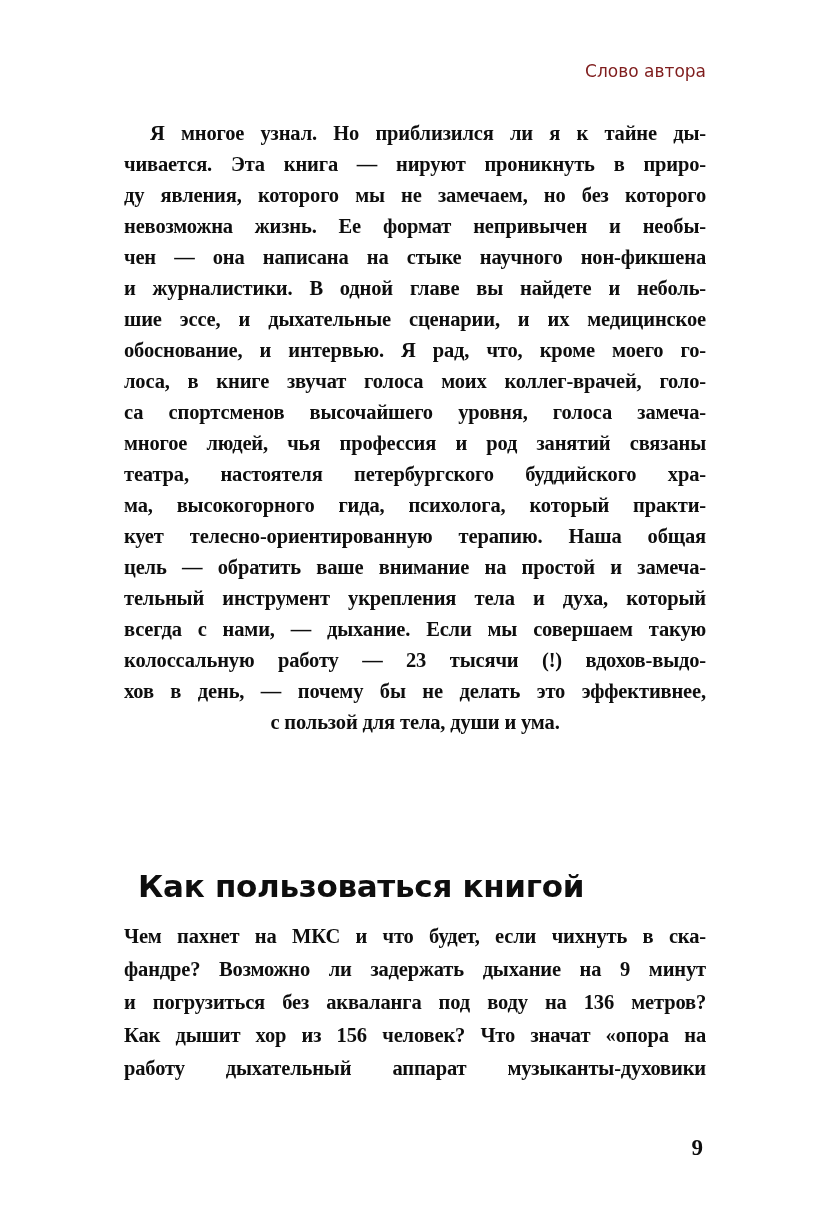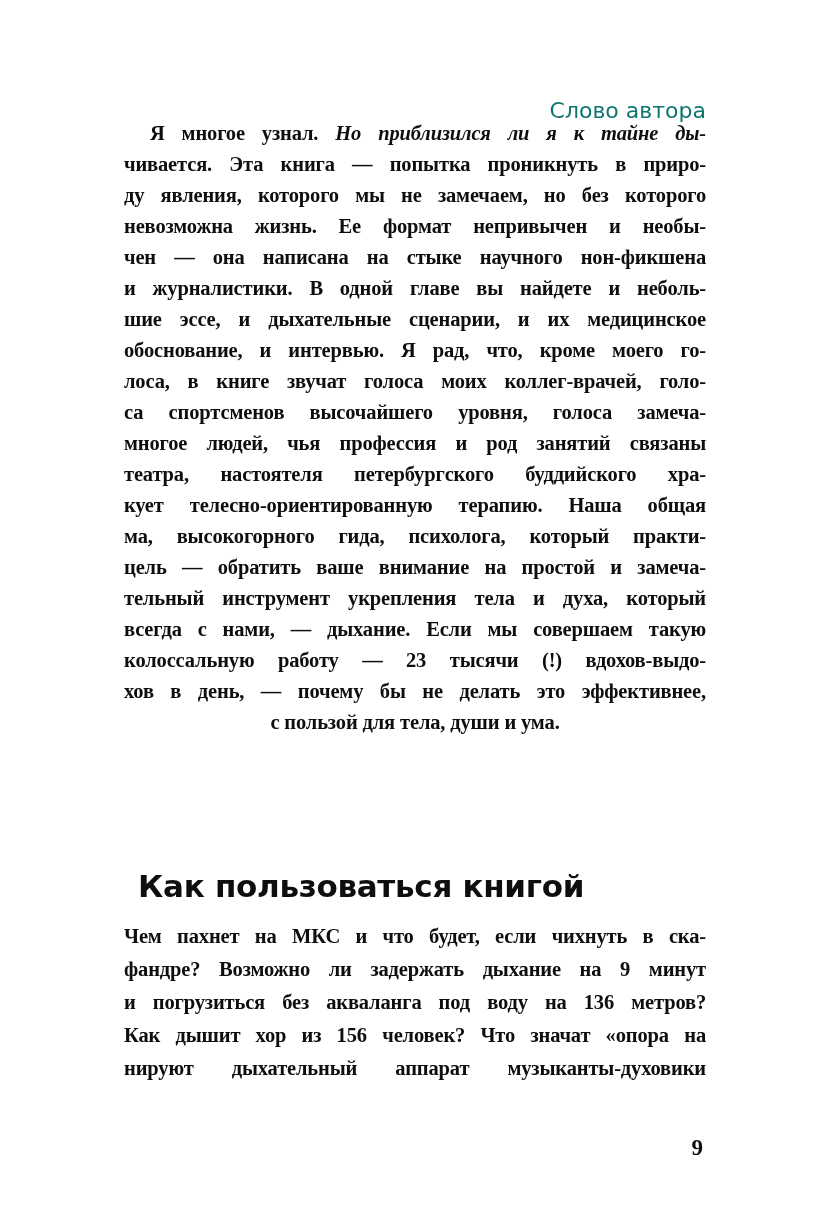--- a/index.html
+++ b/index.html
@@ -14,24 +14,23 @@
     margin: 0 auto;
     background: #ffffff;
     overflow: hidden;
   }
   .running-header {
     position: absolute;
     top: 60px;
     right: 121px;
     font-family: "DejaVu Sans", "Liberation Sans", sans-serif;
     font-weight: 400;
-    font-size: 22px;
+    font-size: 17px;
     line-height: 22px;
-    color: #0f766e;
-    margin-top: 40px;
+    color: #7f1d1d;
   }
   .para {
     position: absolute;
     left: 124px;
     width: 582px;
     font-family: "Liberation Serif", serif;
     font-weight: 600;
     font-size: 20.5px;
     color: #0e0e0e;
     letter-spacing: -0.15px;
@@ -49,21 +48,20 @@
     white-space: normal;
   }
   .line.just {
     text-align: justify;
     text-align-last: justify;
   }
   .line.ind {
     text-indent: 26px;
   }
   .it {
-    font-style: italic;
     margin-top: 45px;
   }
   .section-heading {
     position: absolute;
     left: 122px;
     top: 851px;
     margin: 16px;
     font-family: "DejaVu Sans", "Liberation Sans", sans-serif;
     font-weight: 600;
     font-size: 31px;
@@ -84,46 +82,46 @@
 </style>
 </head>
 <body>
 
 <div class="page">
 
   <div class="running-header">Слово автора</div>
 
   <div class="para para-foreword">
       <div class="line just ind"><span>Я многое узнал. </span><span class="it">Но приблизился ли я к тайне ды-</span></div>
-      <div class="line just"><span>чивается. Эта книга — попытка проникнуть в приро-</span></div>
+      <div class="line just"><span>чивается. Эта книга — нируют проникнуть в приро-</span></div>
       <div class="line just"><span>ду явления, которого мы не замечаем, но без которого</span></div>
       <div class="line just"><span>невозможна жизнь. Ее формат непривычен и необы-</span></div>
       <div class="line just"><span>чен — она написана на стыке научного нон-фикшена</span></div>
       <div class="line just"><span>и журналистики. В одной главе вы найдете и неболь-</span></div>
       <div class="line just"><span>шие эссе, и дыхательные сценарии, и их медицинское</span></div>
       <div class="line just"><span>обоснование, и интервью. Я рад, что, кроме моего го-</span></div>
       <div class="line just"><span>лоса, в книге звучат голоса моих коллег-врачей, голо-</span></div>
       <div class="line just"><span>са спортсменов высочайшего уровня, голоса замеча-</span></div>
       <div class="line just"><span>многое людей, чья профессия и род занятий связаны</span></div>
       <div class="line just"><span>театра, настоятеля петербургского буддийского хра-</span></div>
+      <div class="line just"><span>ма, высокогорного гида, психолога, который практи-</span></div>
       <div class="line just"><span>кует телесно-ориентированную терапию. Наша общая</span></div>
-      <div class="line just"><span>ма, высокогорного гида, психолога, который практи-</span></div>
       <div class="line just"><span>цель — обратить ваше внимание на простой и замеча-</span></div>
       <div class="line just"><span>тельный инструмент укрепления тела и духа, который</span></div>
       <div class="line just"><span>всегда с нами, — дыхание. Если мы совершаем такую</span></div>
       <div class="line just"><span>колоссальную работу — 23 тысячи (!) вдохов-выдо-</span></div>
       <div class="line just"><span>хов в день, — почему бы не делать это эффективнее,</span></div>
       <div class="line"><span>с пользой для тела, души и ума.</span></div>
     </div>
 
   <h1 class="section-heading">Как пользоваться книгой</h1>
 
   <div class="para para-howto">
       <div class="line just"><span>Чем пахнет на МКС и что будет, если чихнуть в ска-</span></div>
       <div class="line just"><span>фандре? Возможно ли задержать дыхание на 9 минут</span></div>
       <div class="line just"><span>и погрузиться без акваланга под воду на 136 метров?</span></div>
       <div class="line just"><span>Как дышит хор из 156 человек? Что значат «опора на</span></div>
-      <div class="line just"><span>нируют дыхательный аппарат музыканты-духовики</span></div>
+      <div class="line just"><span>работу дыхательный аппарат музыканты-духовики</span></div>
     </div>
 
   <div class="page-number">9</div>
 
 </div>
 
 </body></html>

